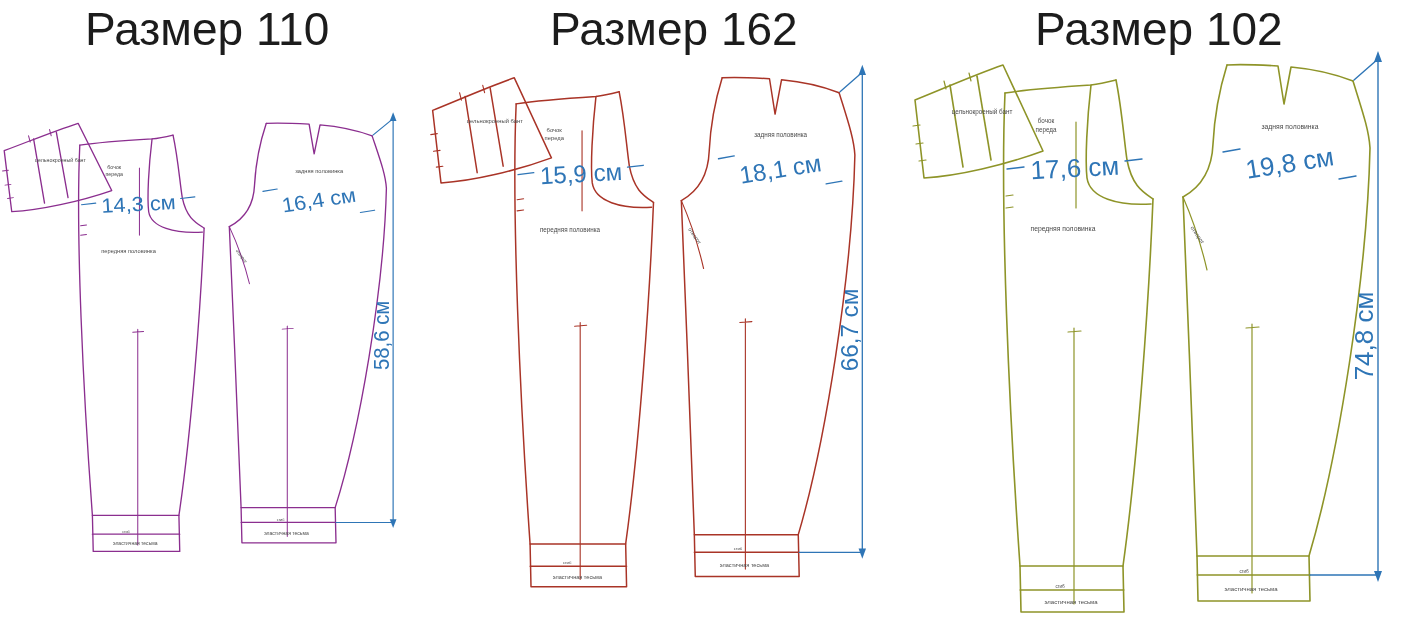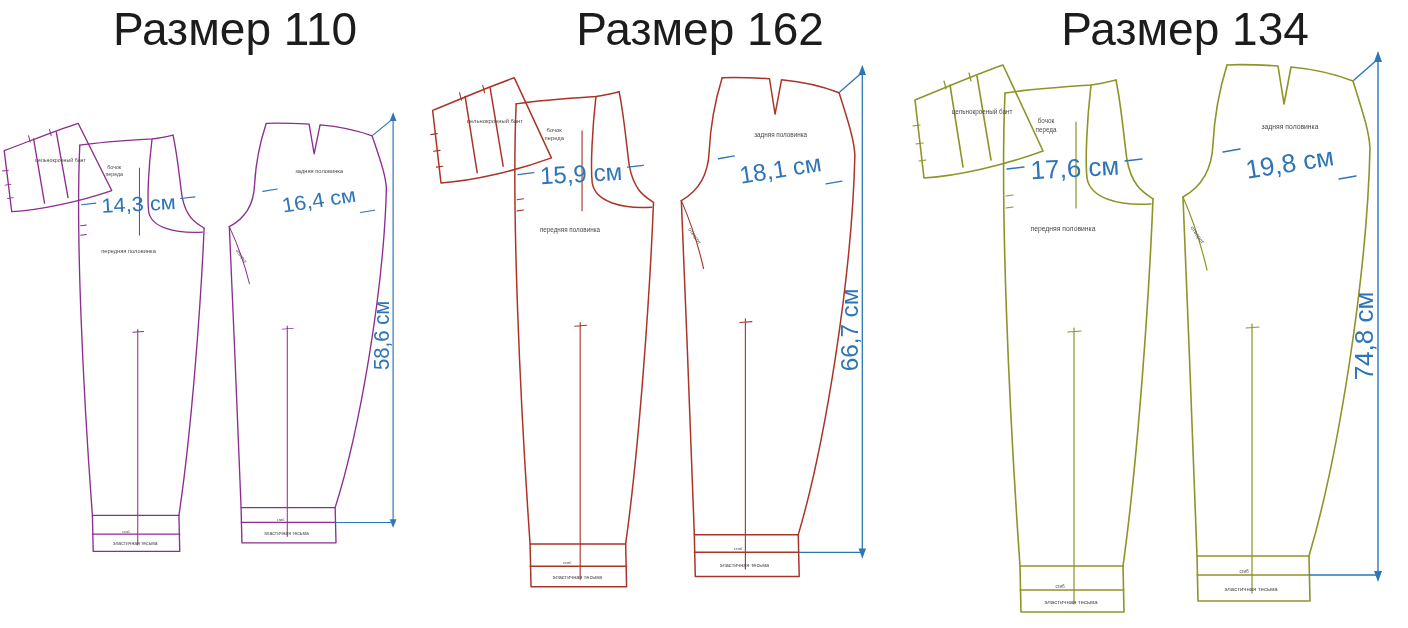--- a/index.html
+++ b/index.html
@@ -1,18 +1,18 @@
 <!DOCTYPE html>
 <html><head>
 <meta charset="utf-8">
 <style>
   html,body{margin:0;padding:0;background:#ffffff;}
   .canvas{position:relative;width:1408px;height:628px;background:#ffffff;overflow:hidden;
           font-family:"Liberation Sans", sans-serif;}
-  .size-title{position:absolute;top:2px;width:300px;text-align:center;
+  .size-title{position:absolute;top:2px;width:300px;text-align:left;
               font-size:46px;color:#1c1c1c;letter-spacing:0px;white-space:nowrap;}
   .pattern-svg{position:absolute;overflow:visible;}
   .art{color:inherit;}
   text{font-family:"Liberation Sans", sans-serif;}
   .piece-label{fill:#4a4a4a;}
   .meas{fill:#2e75b6;}
 </style>
 </head>
 <body>
 
@@ -52,21 +52,21 @@
         <path d="M 468 11 L 468 526"></path>
         <path d="M 400 527 L 468 527"></path>
         <polygon points="468,3 464,14 472,14" fill="currentColor" stroke="none"></polygon>
         <polygon points="468,534 464,523 472,523" fill="currentColor" stroke="none"></polygon>
       </g>
     </defs>
   </svg>
 
   <div class="size-title" style="left:85px;">Размер 110</div>
   <div class="size-title" style="left:550px;">Размер 162</div>
-  <div class="size-title" style="left:1035px;">Размер 134</div>
+  <div class="size-title" style="left:1035px;">Размер 102</div>
 
   <svg class="pattern-svg" style="left:0px;top:110px;color:#8b2e8f;" width="420" height="450" viewBox="0 0 500 575" preserveAspectRatio="none">
     <use href="#g-art" class="art"></use>
     <use href="#g-dims" style="color:#2e75b6"></use>
     <text class="piece-label" x="72" y="66" font-size="6.3" text-anchor="middle">цельнокроеный бант</text>
     <text class="piece-label" x="136" y="75" font-size="6.3" text-anchor="middle">бочок</text>
     <text class="piece-label" x="136" y="84" font-size="6.3" text-anchor="middle">переда</text>
     <text class="piece-label" x="153" y="183" font-size="6.8" text-anchor="middle">передняя половинка</text>
     <text class="piece-label" x="380" y="81" font-size="6.8" text-anchor="middle">задняя половинка</text>
     <text class="piece-label" x="286" y="188" font-size="5.5" text-anchor="middle" transform="rotate(55 286 188)">отворот</text>

